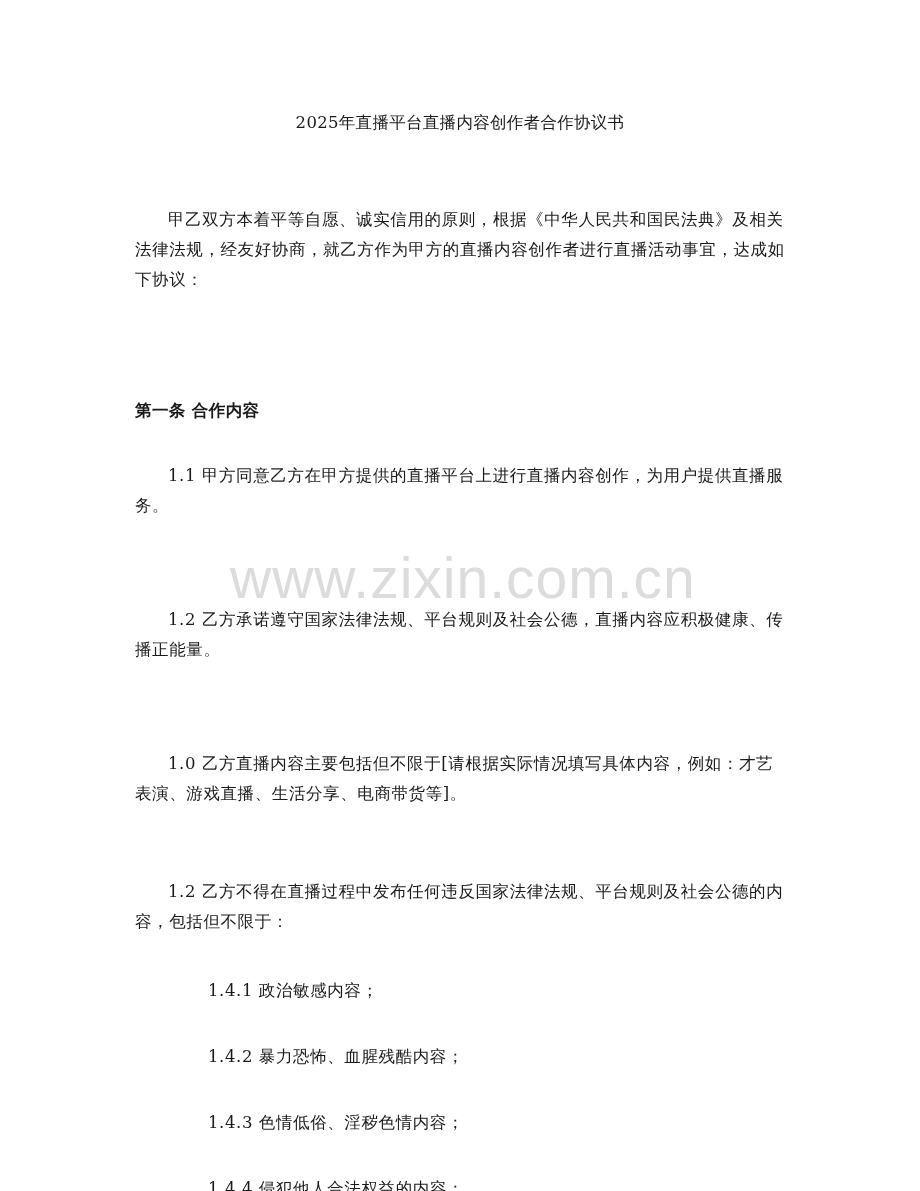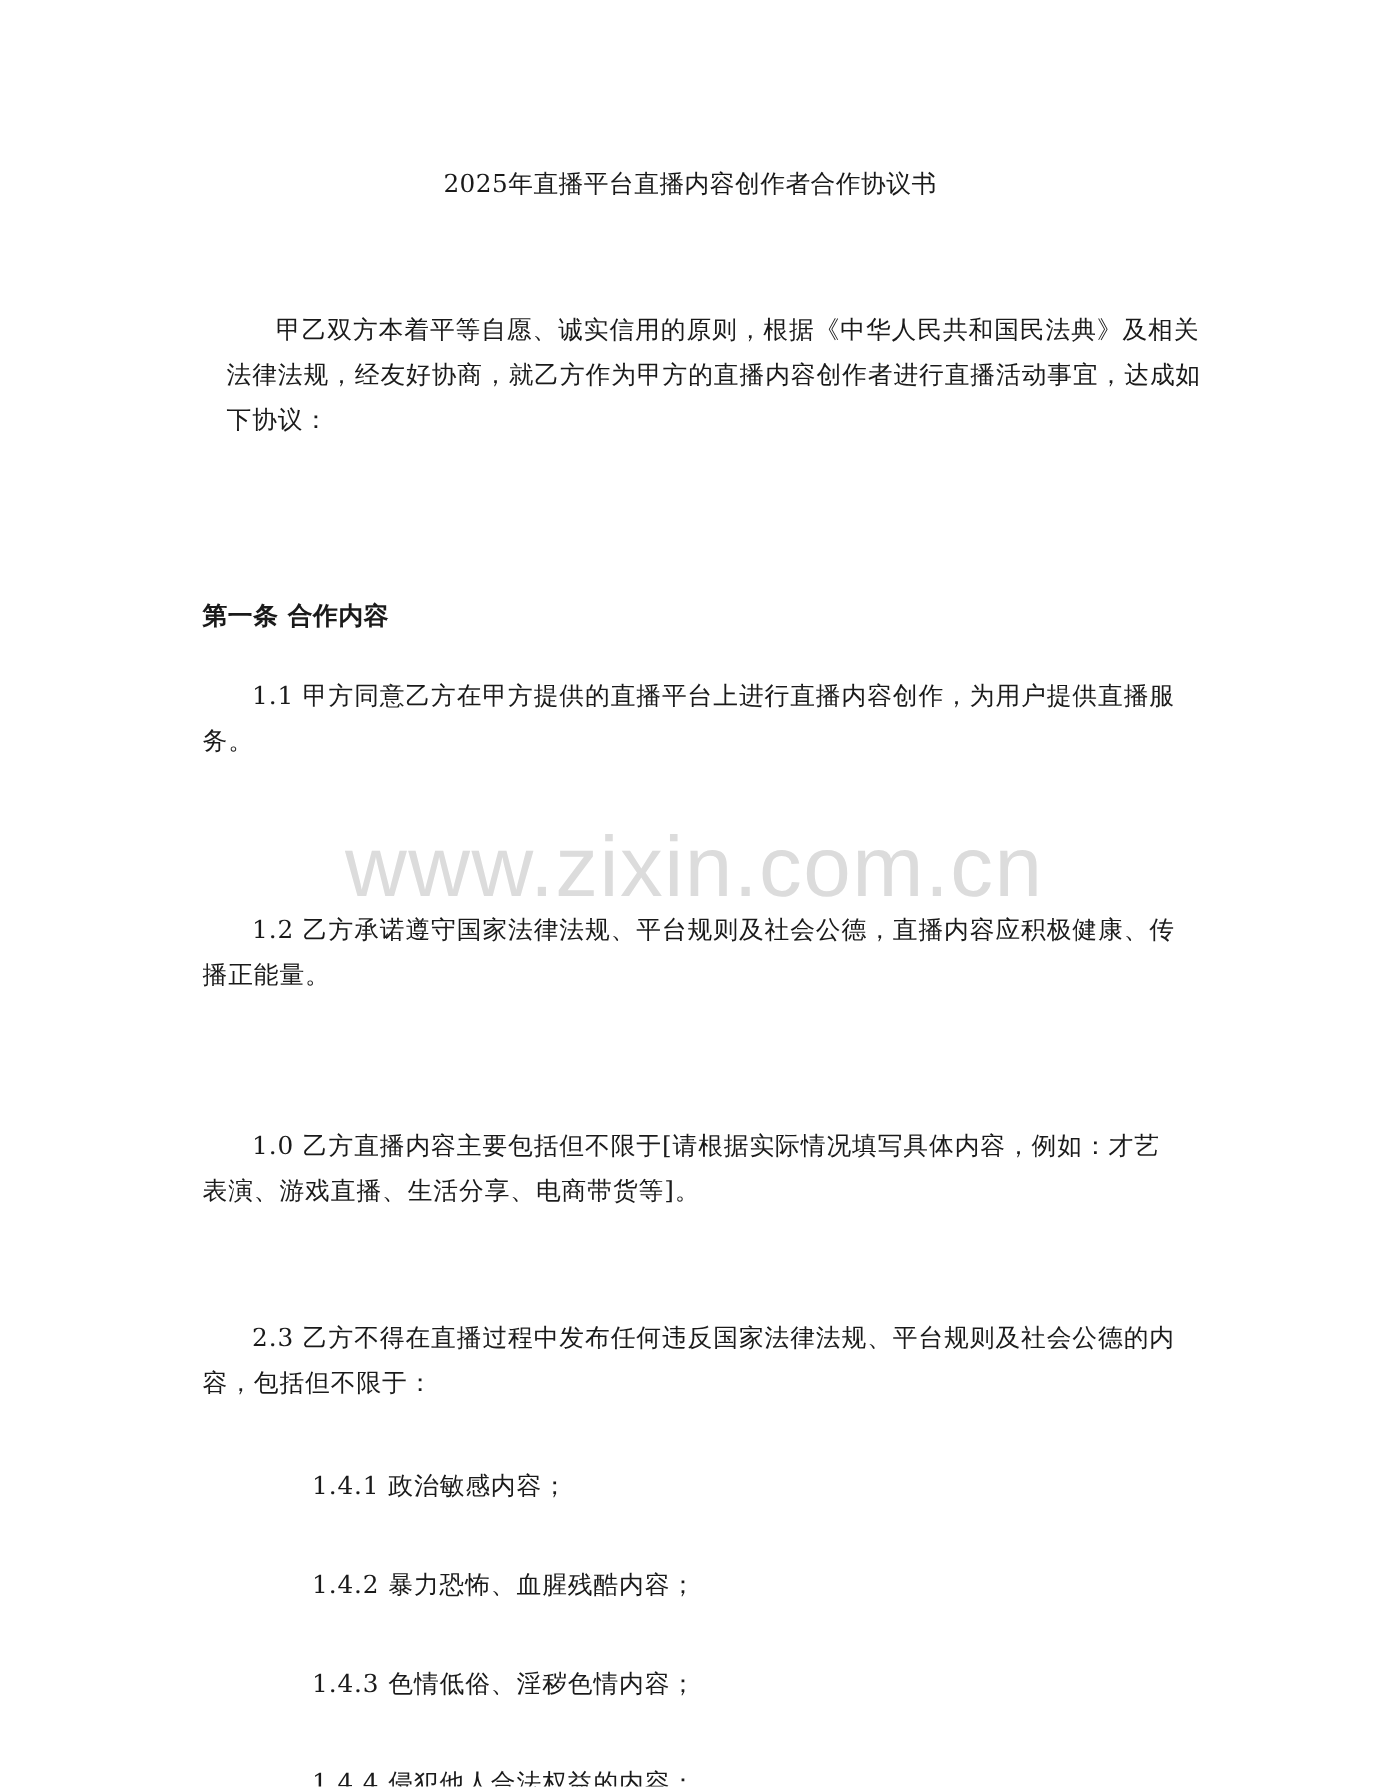--- a/index.html
+++ b/index.html
@@ -37,27 +37,27 @@
   </style>
 </head>
 <body>
 
 <div class="page">
 
   <div class="watermark">www.zixin.com.cn</div>
 
   <div class="title txt">2025年直播平台直播内容创作者合作协议书</div>
 
-  <p class="para txt" style="top:181px;margin-left:16px;">甲乙双方本着平等自愿、诚实信用的原则，根据《中华人民共和国民法典》及相关法律法规，经友好协商，就乙方作为甲方的直播内容创作者进行直播活动事宜，达成如下协议：</p>
+  <p class="para txt" style="top:181px;">甲乙双方本着平等自愿、诚实信用的原则，根据《中华人民共和国民法典》及相关法律法规，经友好协商，就乙方作为甲方的直播内容创作者进行直播活动事宜，达成如下协议：</p>
 
   <div class="heading txt" style="top:285px;">第一条 合作内容</div>
 
-  <p class="para txt" style="top:311px;">1.1 甲方同意乙方在甲方提供的直播平台上进行直播内容创作，为用户提供直播服务。</p>
+  <p class="para txt" style="top:323px;">1.1 甲方同意乙方在甲方提供的直播平台上进行直播内容创作，为用户提供直播服务。</p>
   <p class="para txt" style="top:407px;">1.2 乙方承诺遵守国家法律法规、平台规则及社会公德，直播内容应积极健康、传播正能量。</p>
   <p class="para txt" style="top:491px;">1.0 乙方直播内容主要包括但不限于[请根据实际情况填写具体内容，例如：才艺表演、游戏直播、生活分享、电商带货等]。</p>
-  <p class="para txt" style="top:559px;">2.3 乙方不得在直播过程中发布任何违反国家法律法规、平台规则及社会公德的内容，包括但不限于：</p>
+  <p class="para txt" style="top:559px;">1.2 乙方不得在直播过程中发布任何违反国家法律法规、平台规则及社会公德的内容，包括但不限于：</p>
 
   <div class="sub txt" style="top:601px;">1.4.1 政治敏感内容；</div>
   <div class="sub txt" style="top:643px;">1.4.2 暴力恐怖、血腥残酷内容；</div>
   <div class="sub txt" style="top:685px;">1.4.3 色情低俗、淫秽色情内容；</div>
   <div class="sub txt" style="top:727px;">1.4.4 侵犯他人合法权益的内容；</div>
 
 </div>
 
 </body></html>

